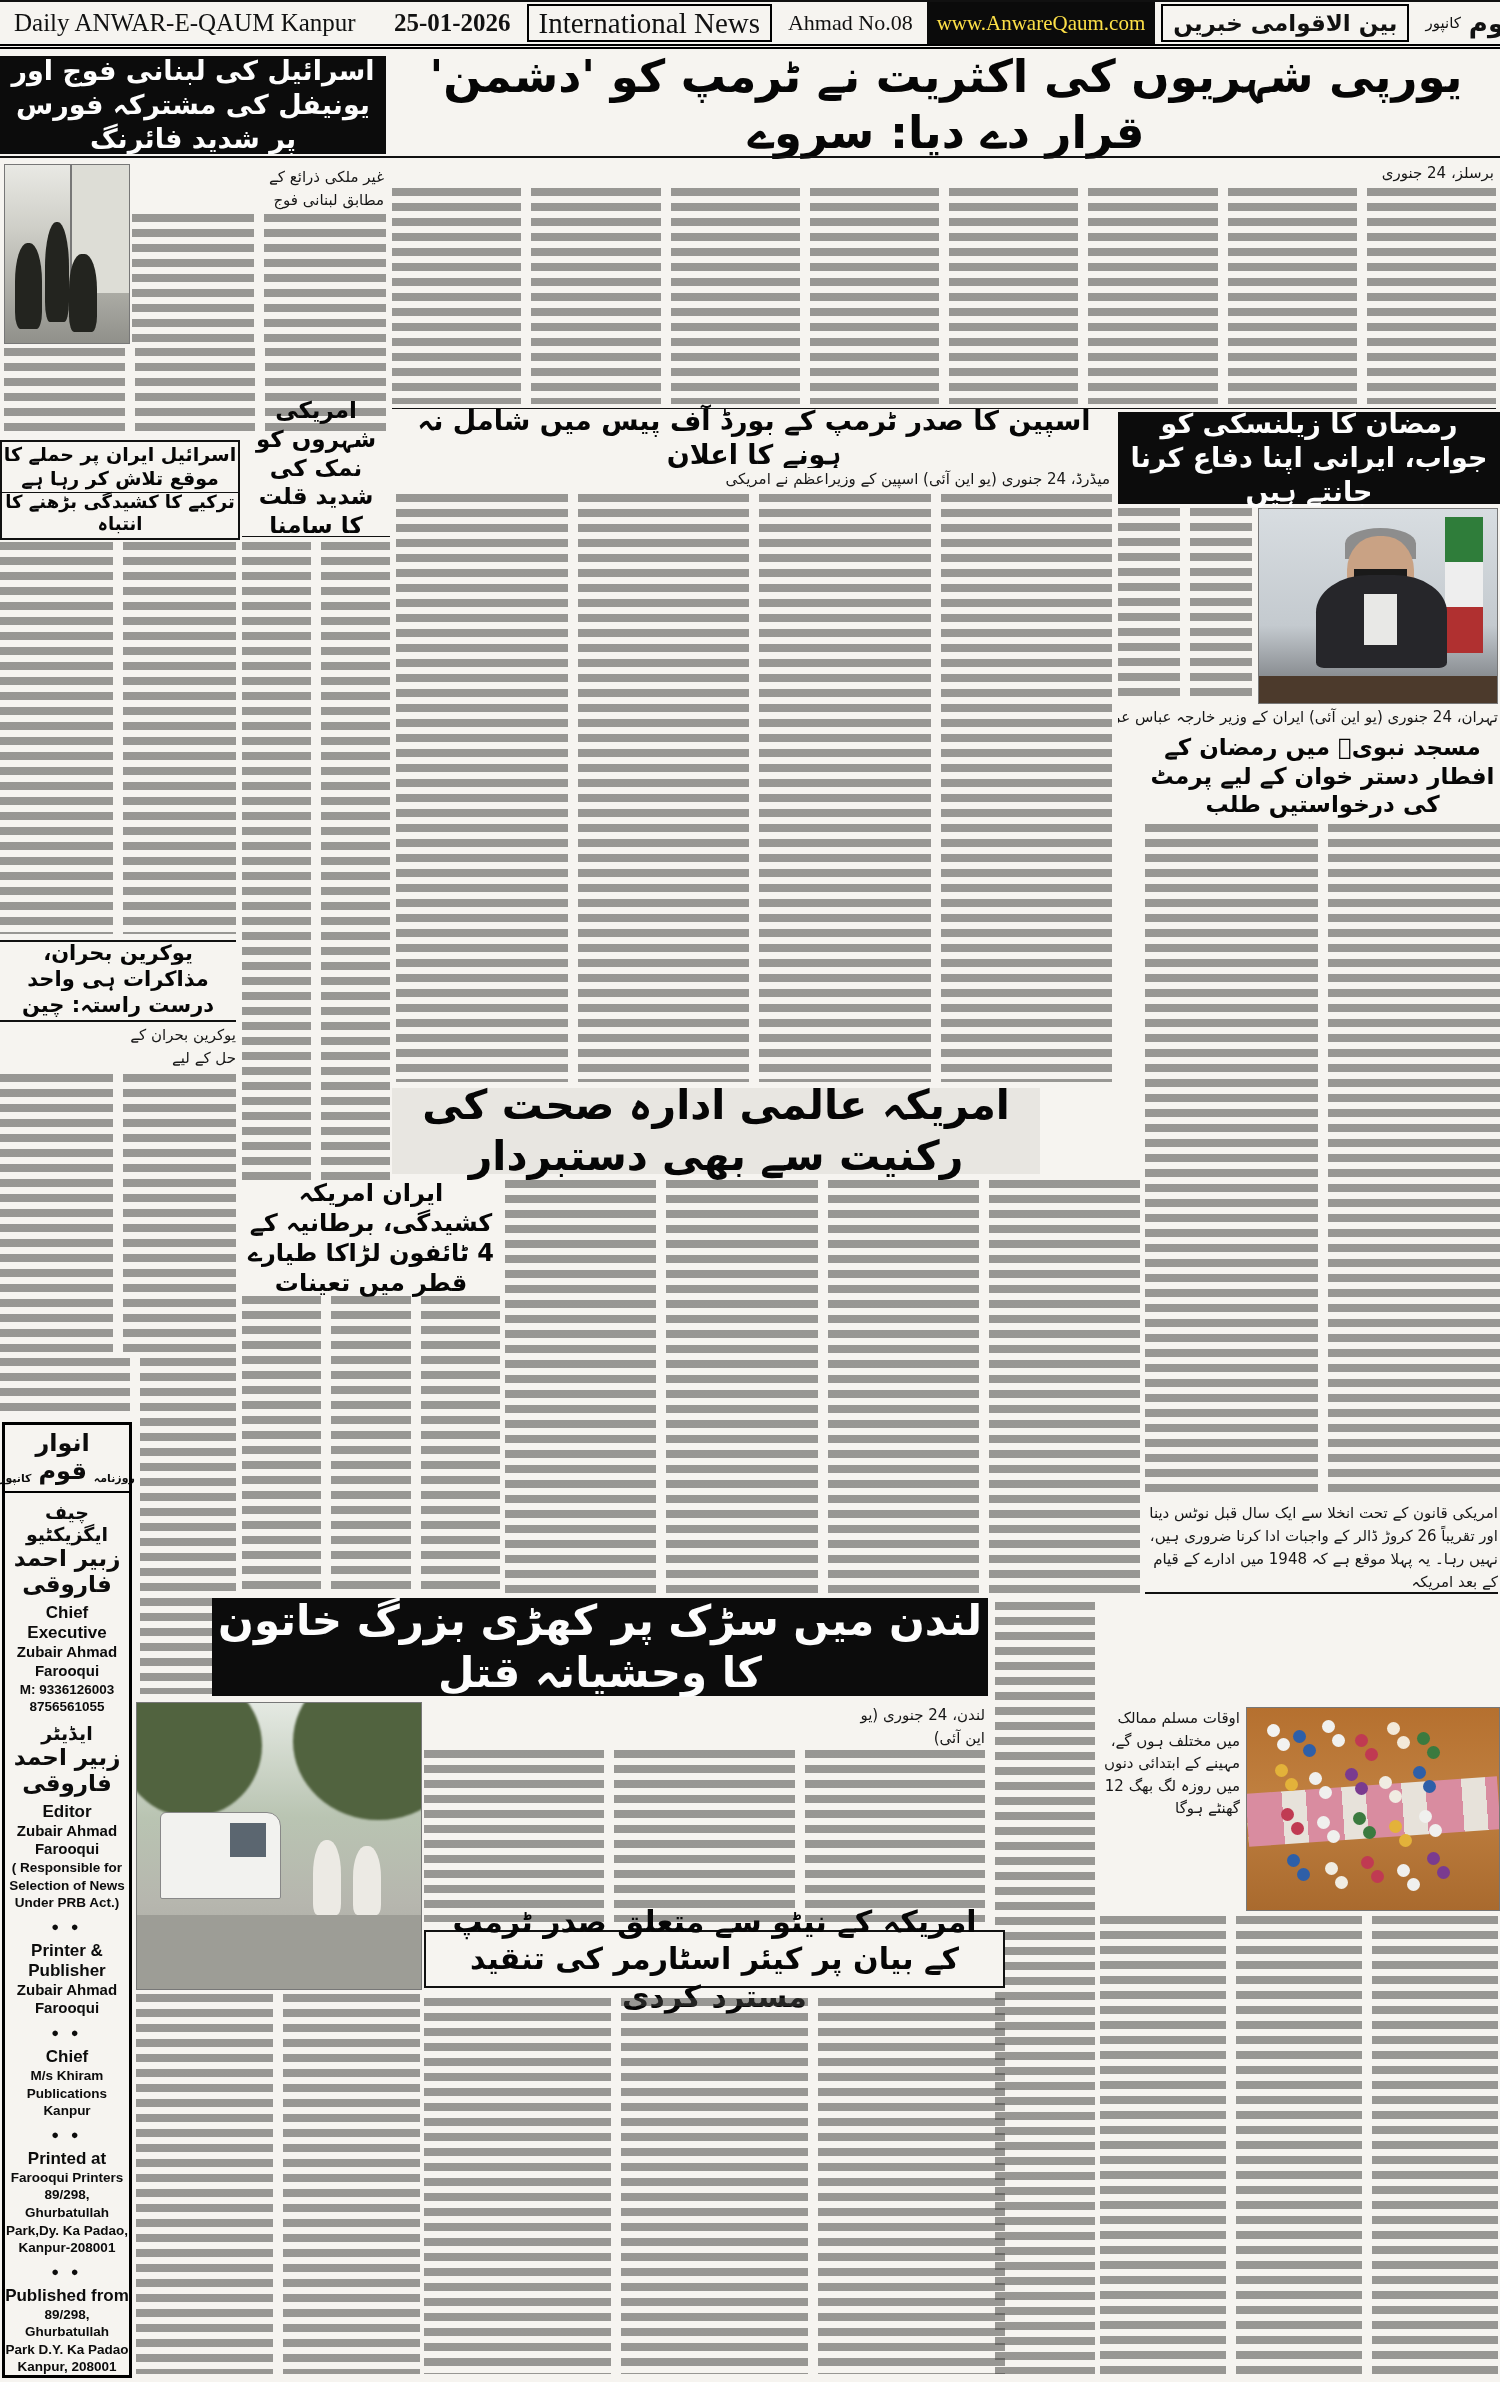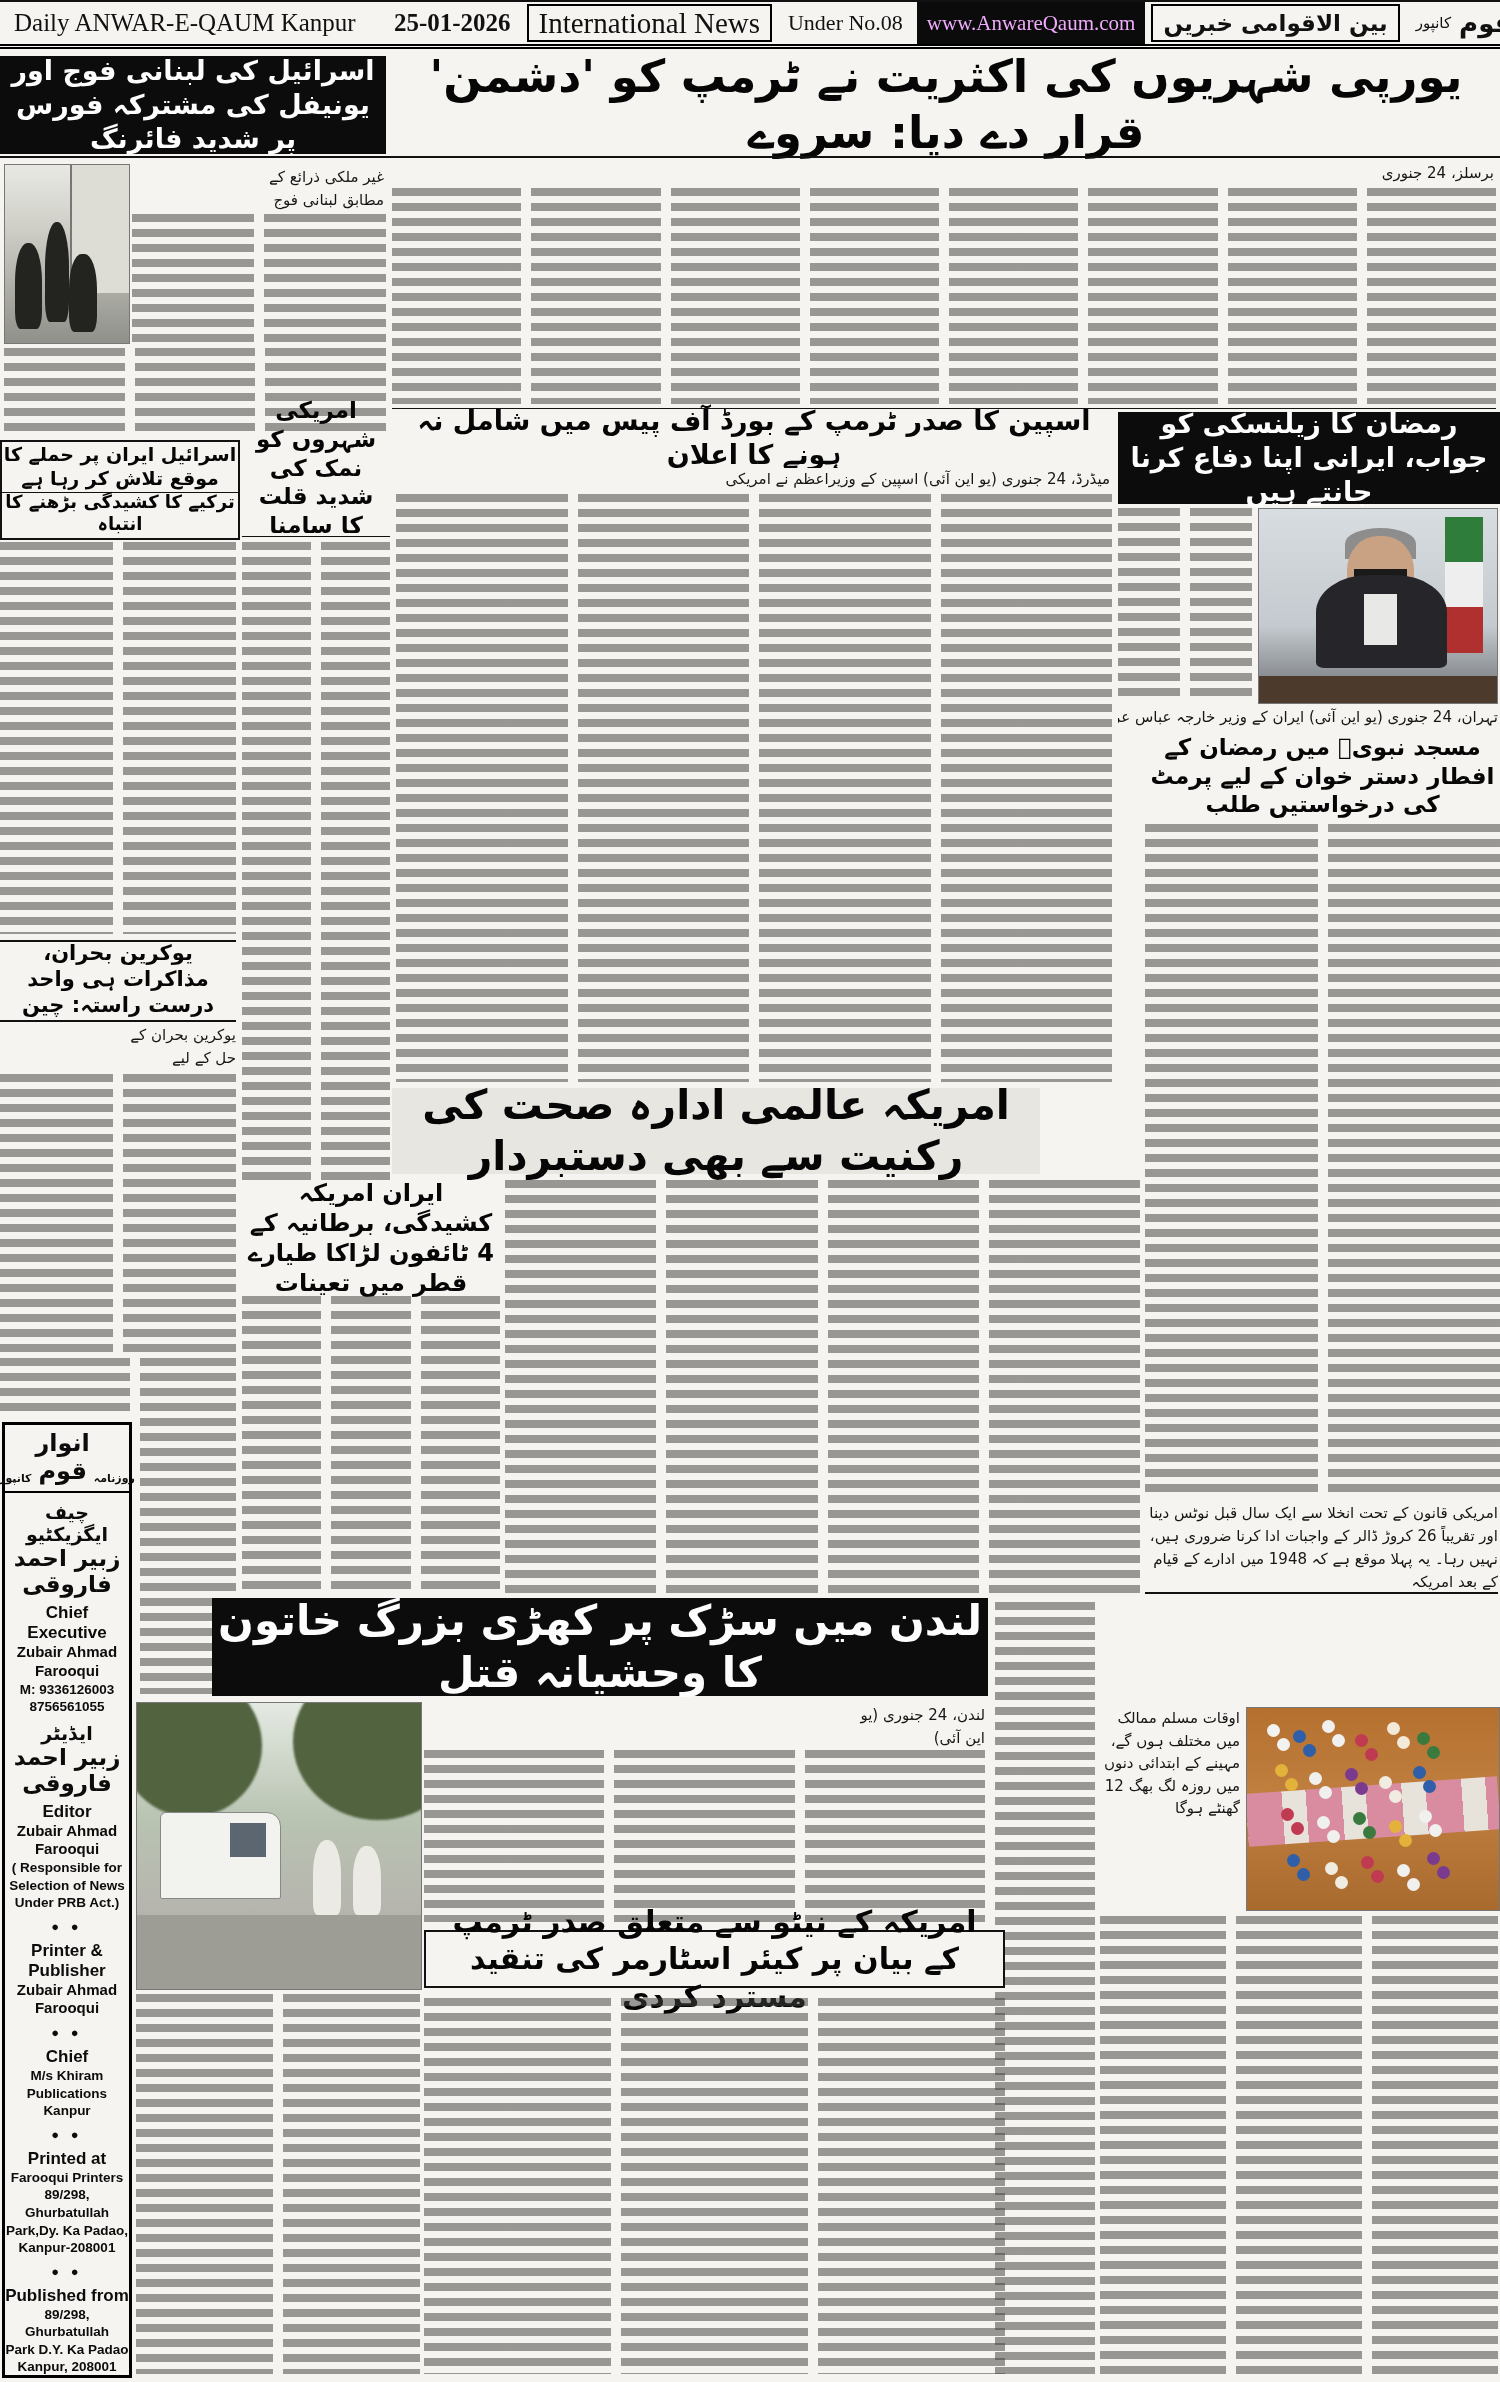--- a/index.html
+++ b/index.html
@@ -5,21 +5,21 @@
   html,body{margin:0;padding:0;background:#888;}
   .page{position:relative;width:1500px;height:2382px;background:#f6f4f0;margin:0 auto;
         overflow:hidden;font-family:"Liberation Serif",serif;color:#111;
         border-top:2px solid #111;border-bottom:5px solid #111;}
   .b{position:absolute;}
   
   .hdr{display:flex;align-items:stretch;border-bottom:5px double #000;height:42px;}
   .hcell{display:flex;align-items:center;padding:0 10px;font-size:25px;white-space:nowrap;gap:16px;}
   .hbox{border:2px solid #000;margin:2px 2px;}
   .hatch{width:26px;margin:4px 2px;background:repeating-linear-gradient(180deg,#222 0 2px,transparent 2px 6px);}
-  .hblack{background:#0b0b0b;color:#f0abfc;font-size:21px;}
+  .hblack{background:#0b0b0b;color:#fde047;font-size:21px;}
   .ur{direction:rtl;font-family:"DejaVu Sans",sans-serif;}
   
   .uh{direction:rtl;font-family:"DejaVu Sans",sans-serif;font-weight:700;color:#060606;
       text-align:center;display:flex;align-items:center;justify-content:center;line-height:1.25;}
   .bar{background:#0c0c0c;color:#fdfdfd;}
   .gray{background:#e8e6e1;}
   .boxed{border:2px solid #111;background:#f6f4f0;}
   
   .cols{display:flex;gap:10px;direction:rtl;}
   .gcol{flex:1;background:repeating-linear-gradient(180deg,#41413e 0 8px,rgba(0,0,0,0) 8px 15px);opacity:.52;}
@@ -71,21 +71,21 @@
 
   <div class="hdr">
     <div class="hatch"></div>
     <div class="hcell">
       <span>Daily ANWAR-E-QAUM Kanpur</span>&nbsp;
       <b>25-01-2026</b>
     </div>
     <div class="hatch"></div>
     <div class="hcell hbox" style="font-size:29px;">International News</div>
     <div class="hatch"></div>
-    <div class="hcell" style="font-size:22px;">Under No.08</div>
+    <div class="hcell" style="font-size:22px;">Ahmad No.08</div>
     <div class="hatch"></div>
     <div class="hcell hblack">www.AnwareQaum.com</div>
     <div class="hatch"></div>
     <div class="hcell hbox ur" style="font-weight:bold;font-size:23px;">بین الاقوامی خبریں</div>
     <div class="hatch"></div>
     <div class="hcell ur" style="flex:1;justify-content:flex-end;gap:8px;">
 
       <b style="font-size:26px;">انوار قوم</b>
       <span style="font-size:15px;">کانپور</span>
     </div>

